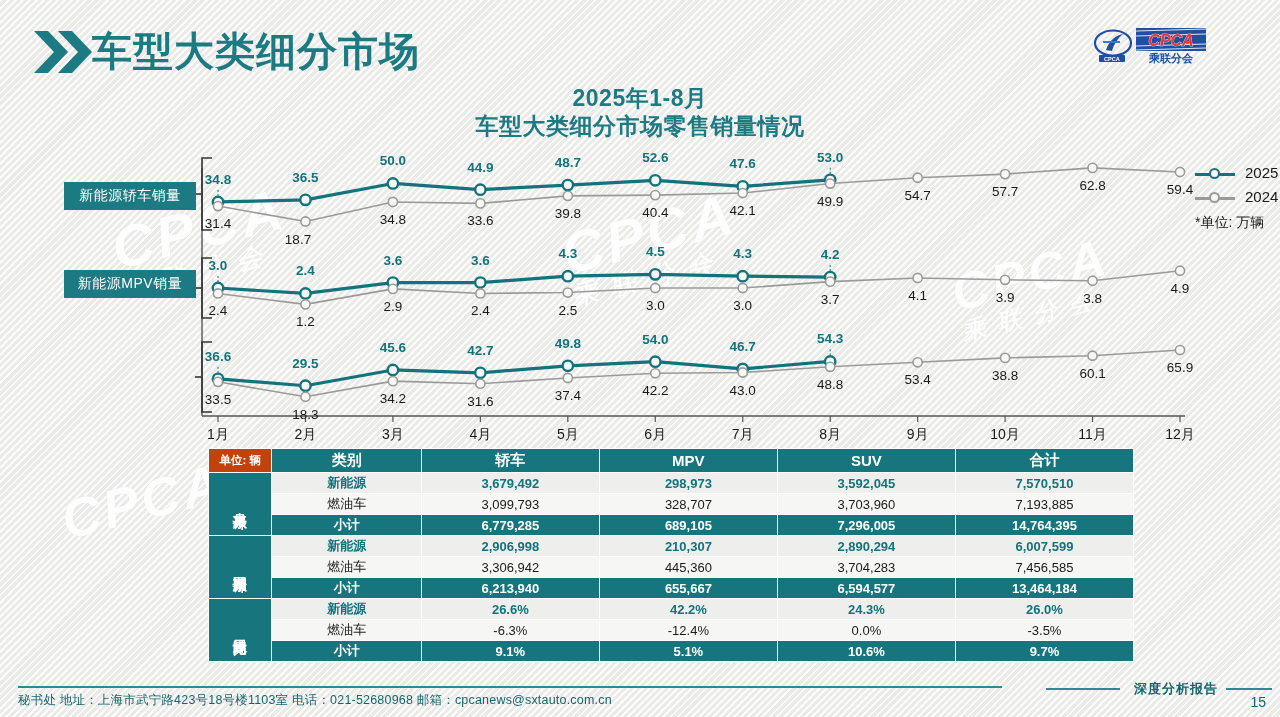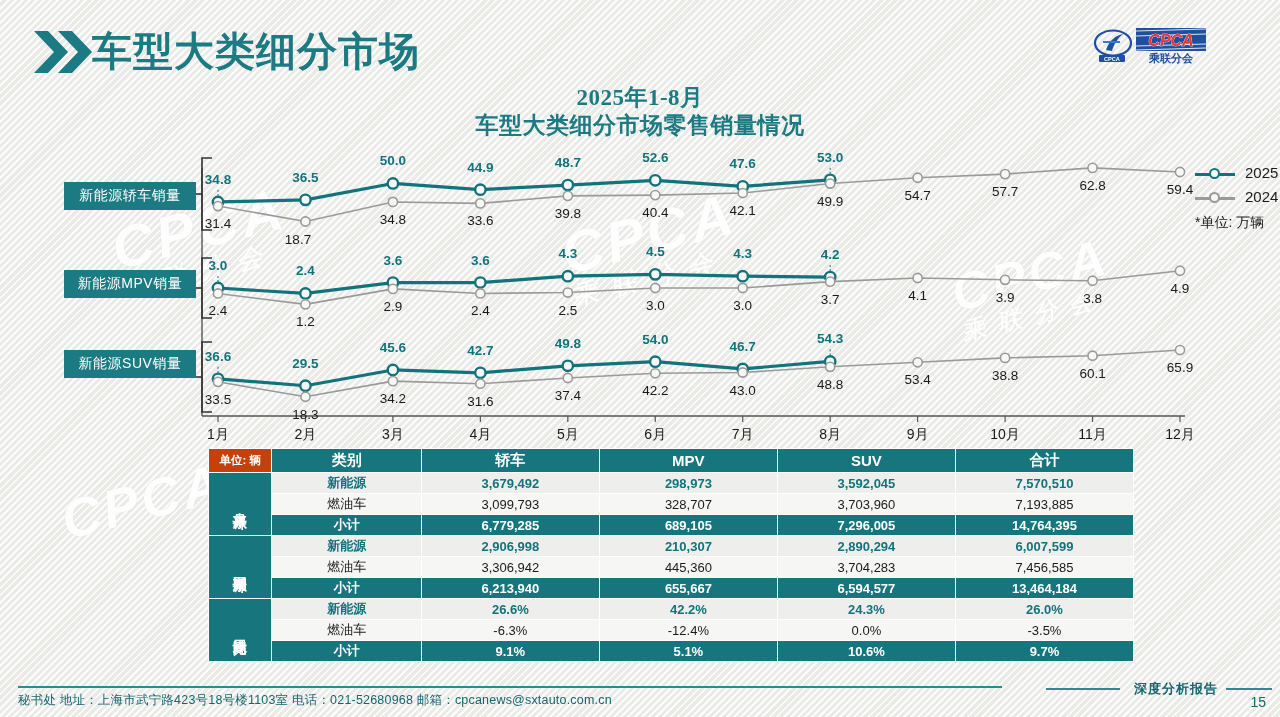--- a/index.html
+++ b/index.html
@@ -28,21 +28,21 @@
     letter-spacing: 1px; white-space: nowrap;
   }
   #logo { position: absolute; right: 34px; top: 27px; width: 112px; height: 38px; }
   #logo-mark { position: absolute; left: 0; top: 2px; width: 38px; height: 33px; }
   #logo-text { position: absolute; left: 42px; top: 0px; width: 70px; height: 37px; }
 
   
   #chart-title {
     position: absolute; left: 0; top: 84px; width: 1280px;
     text-align: center; color: #1b7a82; font-weight: bold;
-    font-size: 23px; line-height: 28px; letter-spacing: 0.5px; font-family: Liberation Serif, serif;
+    font-size: 23px; line-height: 28px; letter-spacing: 0.5px;
   }
 
   
   .wm {
     position: absolute; color: rgba(255,255,255,0.95);
     font-weight: bold; font-style: italic;
     transform: rotate(-14deg); pointer-events: none;
     text-shadow: 0 0 1px rgba(200,200,200,0.55);
     white-space: nowrap; letter-spacing: 3px;
   }
@@ -246,21 +246,20 @@
       <circle cx="682.7272727272727" cy="222.5090909090909" r="4.6" fill="#f7f7f5" stroke="#9a9a9a" stroke-width="1.6"></circle>
       <circle cx="770.1818181818181" cy="216.81454545454545" r="4.6" fill="#f7f7f5" stroke="#9a9a9a" stroke-width="1.6"></circle>
       <circle cx="857.6363636363636" cy="212.29818181818183" r="4.6" fill="#f7f7f5" stroke="#9a9a9a" stroke-width="1.6"></circle>
       <circle cx="945.0909090909091" cy="207.88" r="4.6" fill="#f7f7f5" stroke="#9a9a9a" stroke-width="1.6"></circle>
       <circle cx="1032.5454545454545" cy="205.72" r="4.6" fill="#f7f7f5" stroke="#9a9a9a" stroke-width="1.6"></circle>
       <circle cx="1120" cy="200.02545454545455" r="4.6" fill="#f7f7f5" stroke="#9a9a9a" stroke-width="1.6"></circle>
     </svg>
 
   <div class="row-label" style="left:4px; top:32px; width:132px;">新能源轿车销量</div>
   <div class="row-label" style="left:4px; top:120px; width:132px;">新能源MPV销量</div>
-  <div class="row-label" style="left:4px; top:200px; width:132px;">新能源SUV销量</div>
 
   <div id="legend">
     <div class="leg-row">
       <div class="leg-line" style="background:#13737c;"></div>
       <div class="leg-dot" style="border-color:#13737c;"></div>
       <div class="leg-text">2025</div>
     </div>
     <div class="leg-row">
       <div class="leg-line" style="background:#9a9a9a;"></div>
       <div class="leg-dot" style="border-color:#9a9a9a;"></div>

